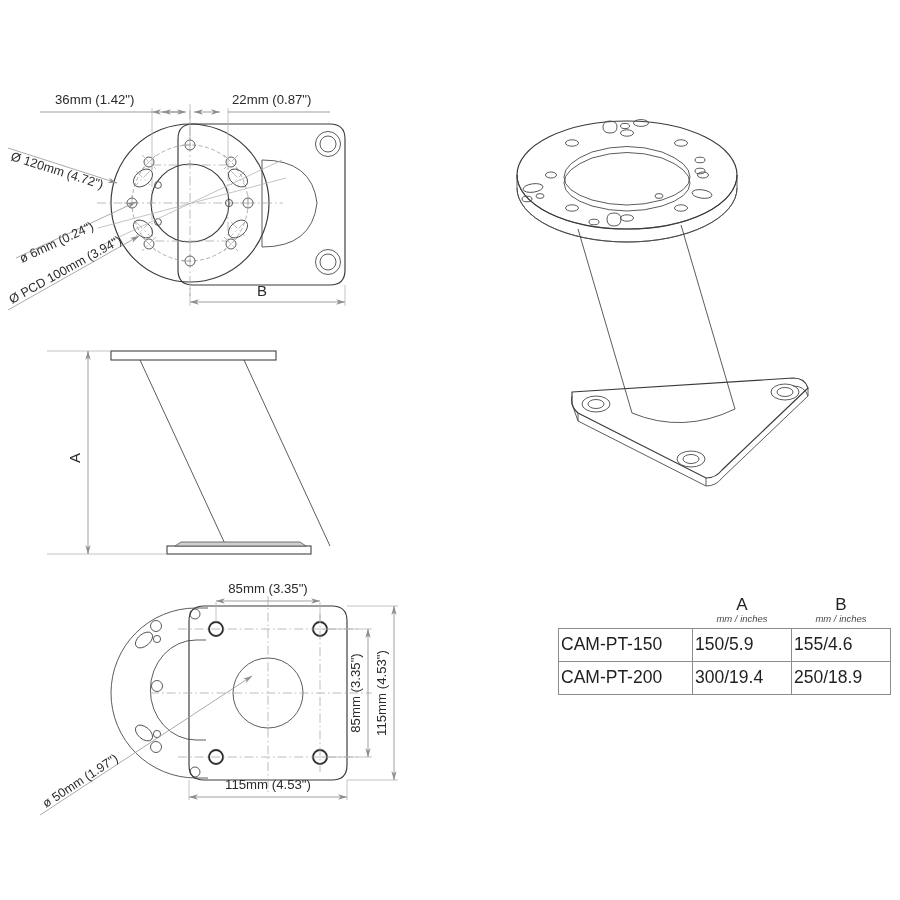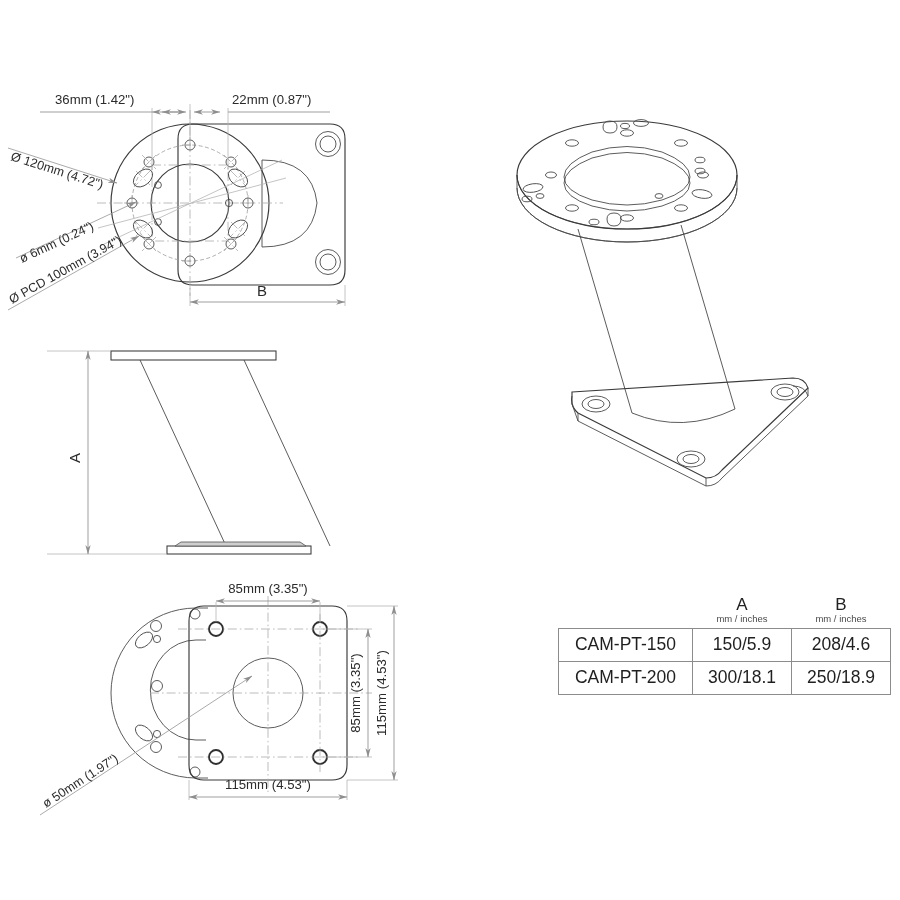--- a/index.html
+++ b/index.html
@@ -87,32 +87,33 @@
     font-size: 17px;
     font-weight: normal;
     color: #222;
     line-height: 1.0;
   }
   #spec-table th.hdr .unit {
     display: block;
     font-size: 9.5px;
     color: #4a4a4a;
     line-height: 1.35;
+    font-style: italic;
   }
   #spec-table td {
     border: 1px solid #8c8c8c;
     font-size: 17.5px;
     color: #1f1f1f;
-    text-align: center;
+    text-align: left;
     padding: 3px 2px 4px 2px;
     height: 25px;
     background: #fff;
   }
   #spec-table td.model {
-    text-align: center;
+    text-align: left;
   }
   .col-model { width: 134px; }
   .col-a     { width: 99px; }
   .col-b     { width: 99px; }
 </style>
 </head>
 <body>
 
 <div id="sheet">
 
@@ -478,24 +479,24 @@
           <th class="hdr col-b">
             <span class="big">B</span>
             <span class="unit">mm / inches</span>
           </th>
         </tr>
       </thead>
       <tbody>
         <tr>
           <td class="model">CAM-PT-150</td>
           <td>150/5.9</td>
-          <td>208/4.6</td>
+          <td>155/4.6</td>
         </tr>
         <tr>
           <td class="model">CAM-PT-200</td>
-          <td>300/18.1</td>
+          <td>300/19.4</td>
           <td>250/18.9</td>
         </tr>
       </tbody>
     </table>
   </div>
 
 </div>
 
 </body></html>

